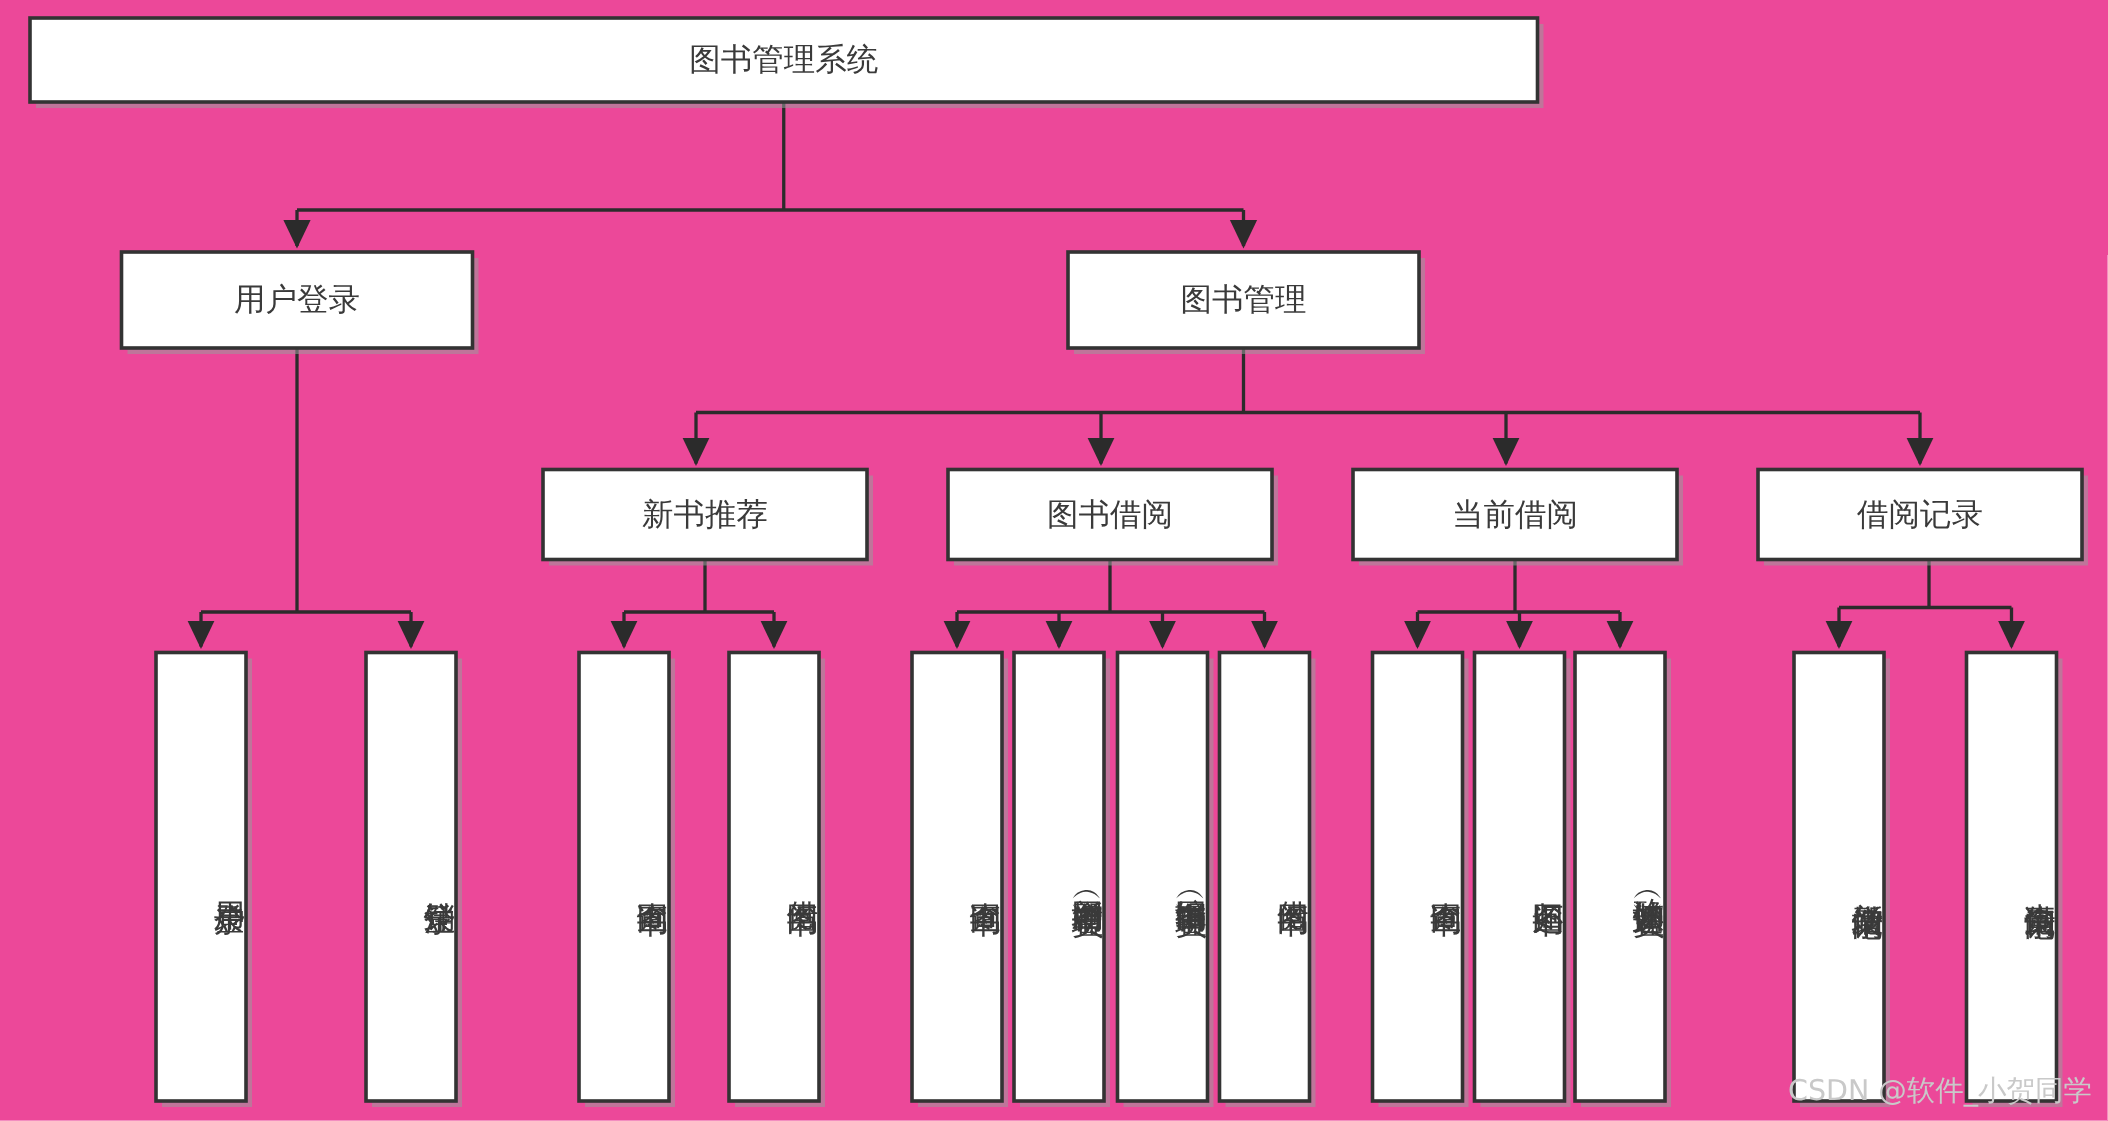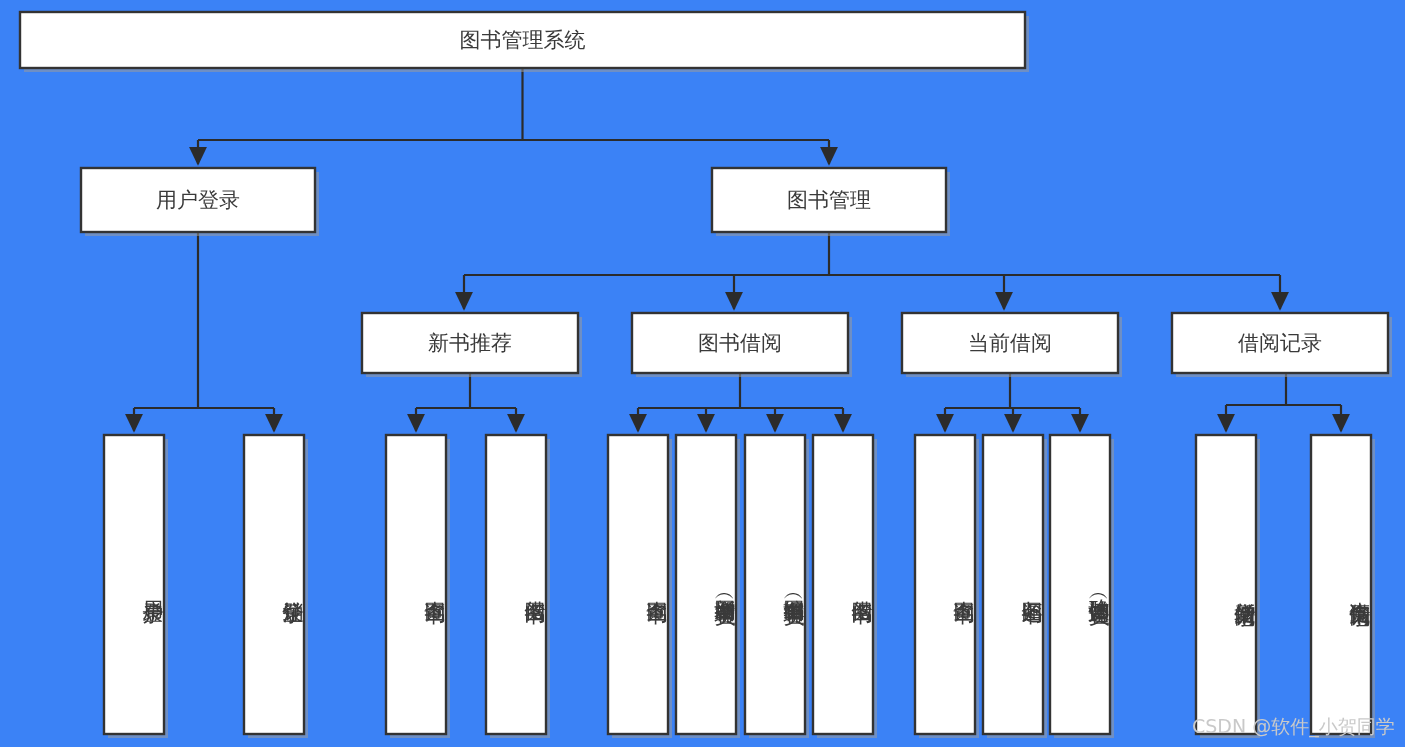--- a/index.html
+++ b/index.html
@@ -11,21 +11,21 @@
   body {
     width: 1405px;
     height: 747px;
     overflow: hidden;
     font-family: "DejaVu Sans", "Liberation Sans", sans-serif;
   }
   #diagram-root {
     position: relative;
     width: 1405px;
     height: 747px;
-    background: #3b82f6;
+    background: #ec4899;
   }
   svg.diagram-canvas {
     position: absolute;
     left: 0;
     top: 0;
     width: 1405px;
     height: 747px;
     display: block;
   }
   .node-box {

